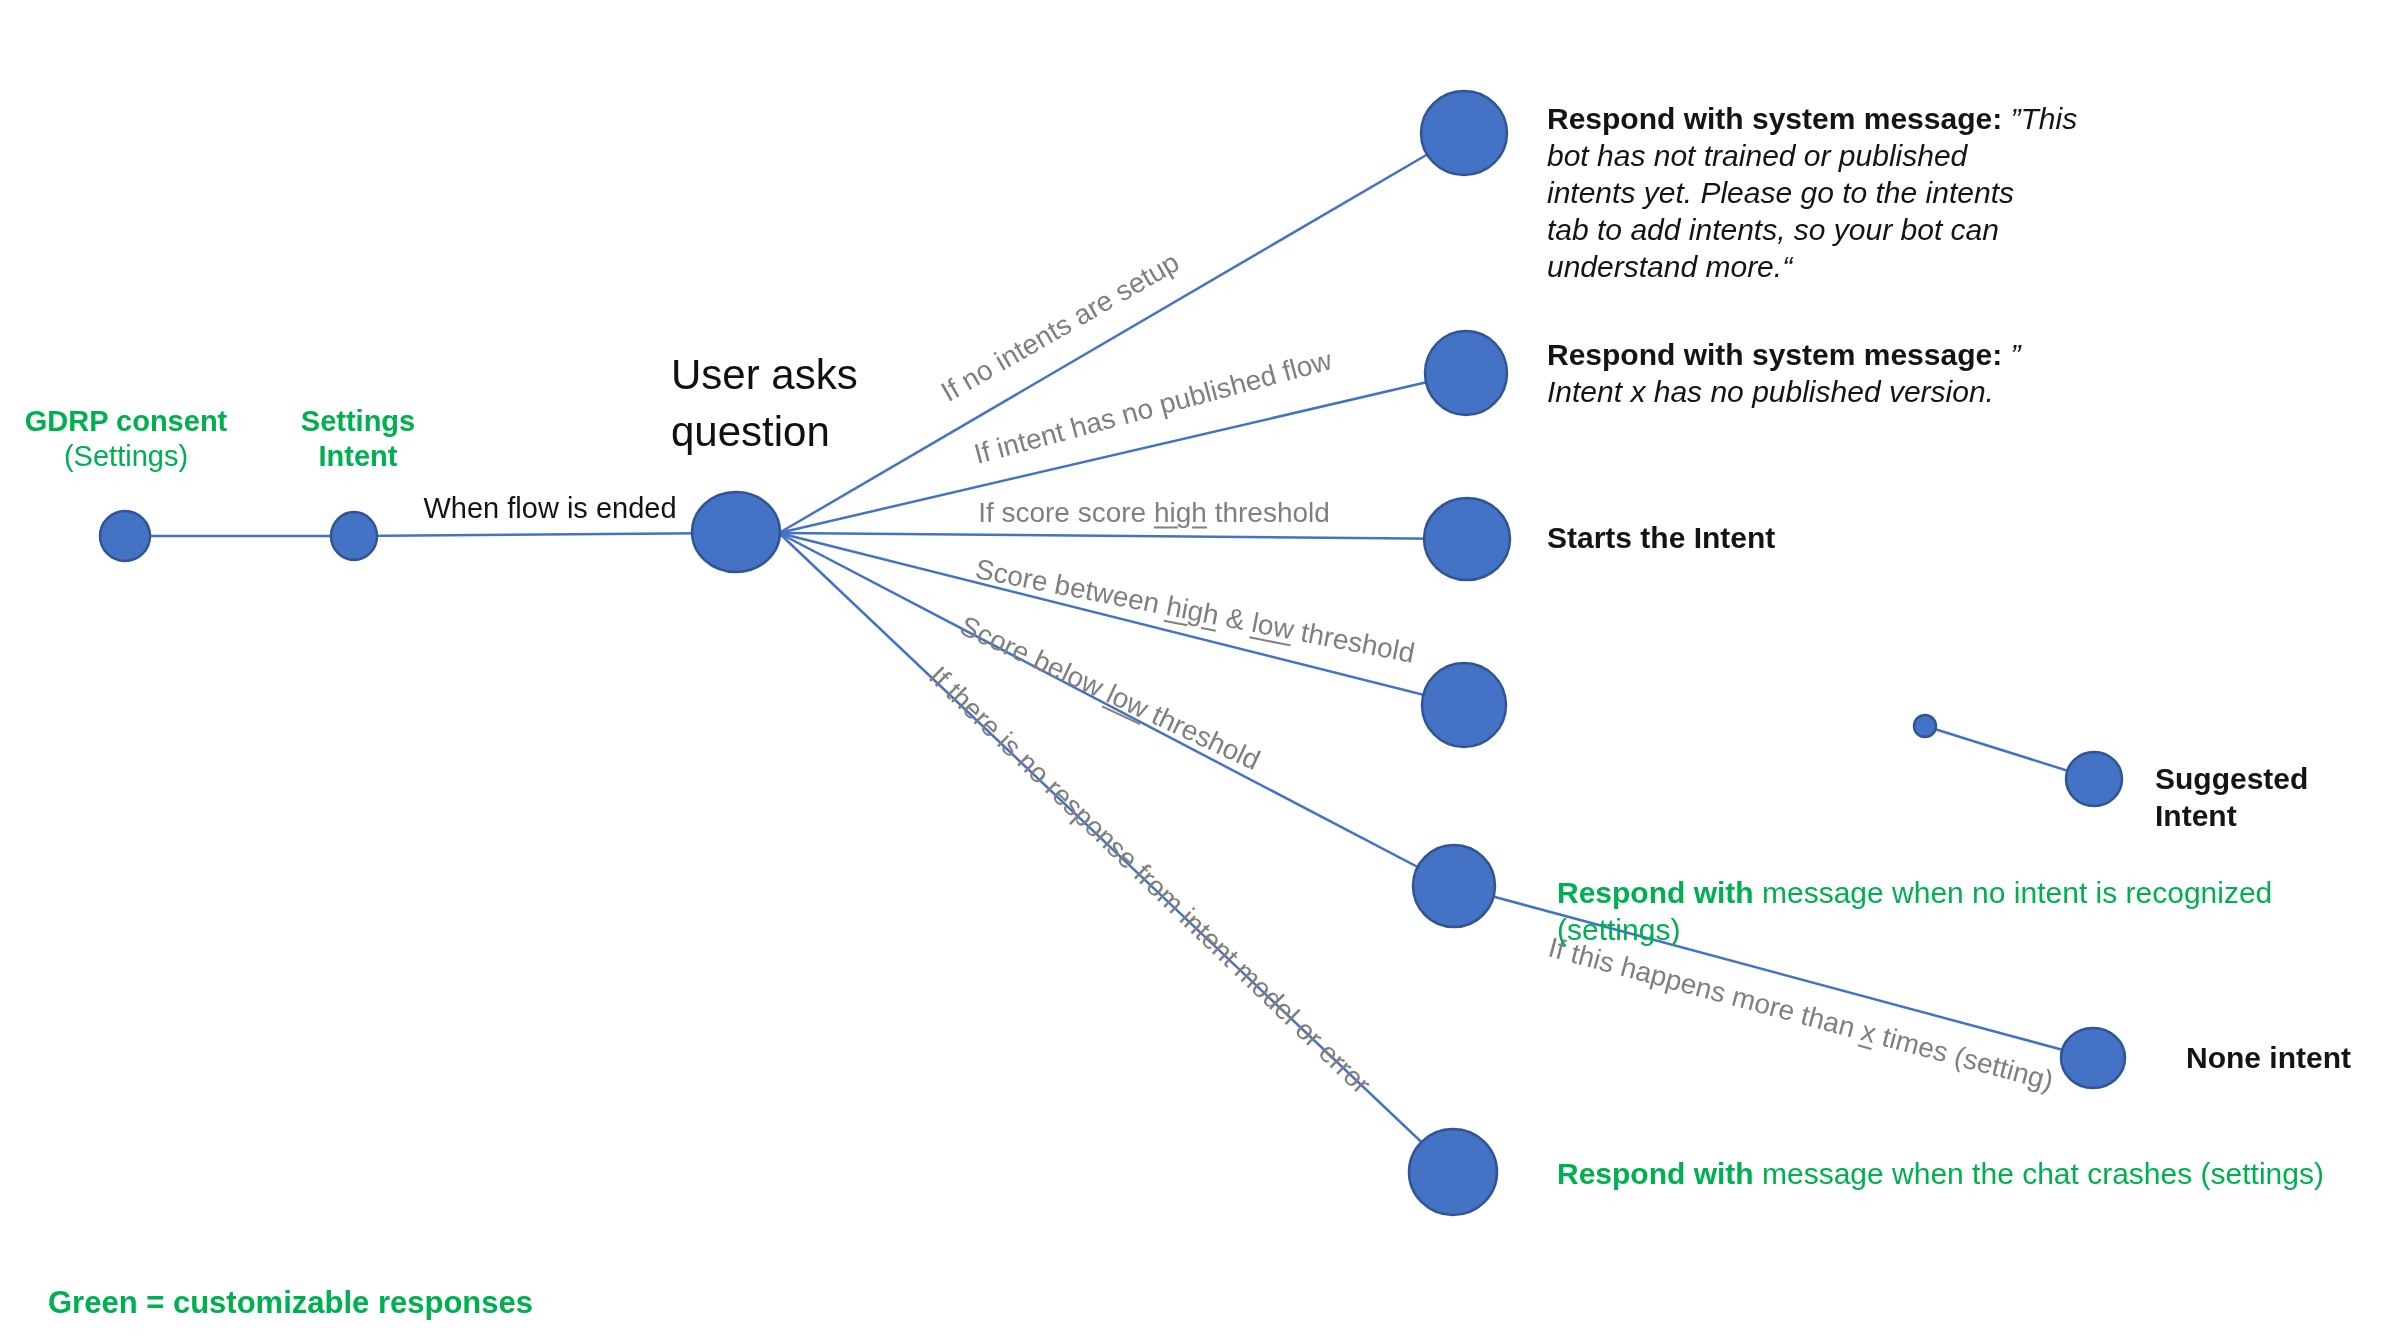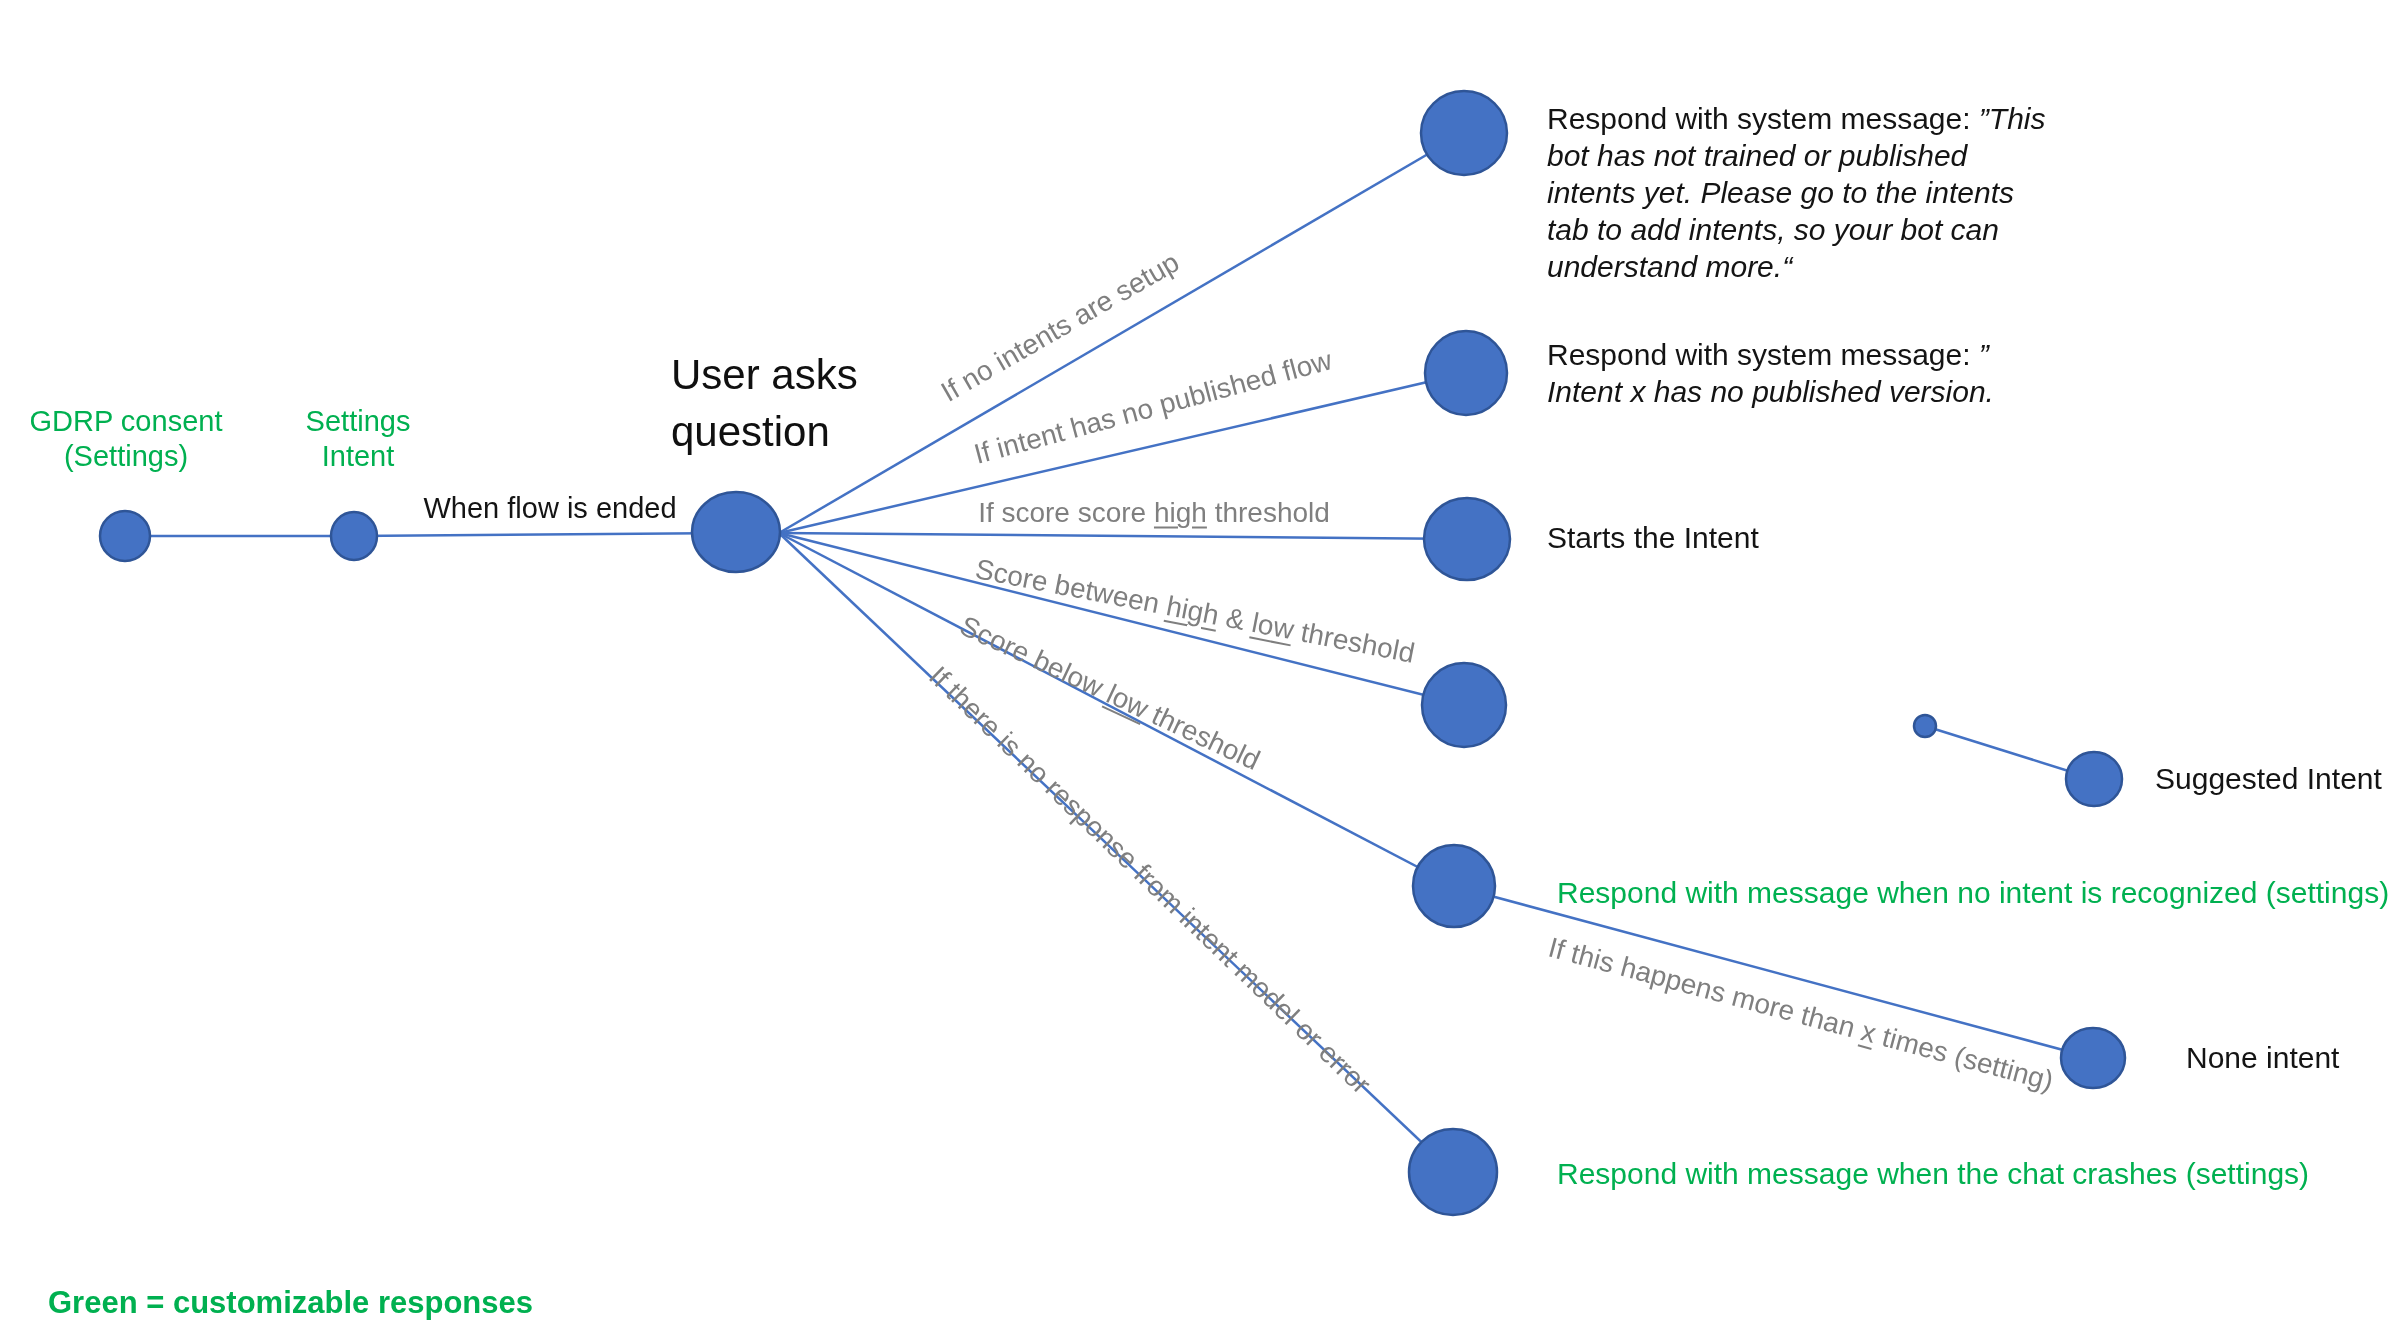--- a/index.html
+++ b/index.html
@@ -37,21 +37,21 @@
   .gray{color:var(--gray);font-size:28px;}
   .black-lbl{color:var(--ink);font-size:29px;}
   .title{
     font-size:42px;
     line-height:57px;
     color:#101010;
     white-space:pre-wrap;
   }
   .green-node-lbl{font-size:29px;line-height:35px;}
   .legend{font-size:31px;font-weight:700;color:var(--green);}
-  .b{font-weight:400;}
+  .b{font-weight:700;}
   .i{font-style:italic;}
   .u{text-decoration:underline;text-underline-offset:5px;}
   .green{color:var(--green);}
 </style>
 </head>
 <body>
 
 <div class="canvas">
 
   <svg class="links" width="2394" height="1340" viewBox="0 0 2394 1340">

